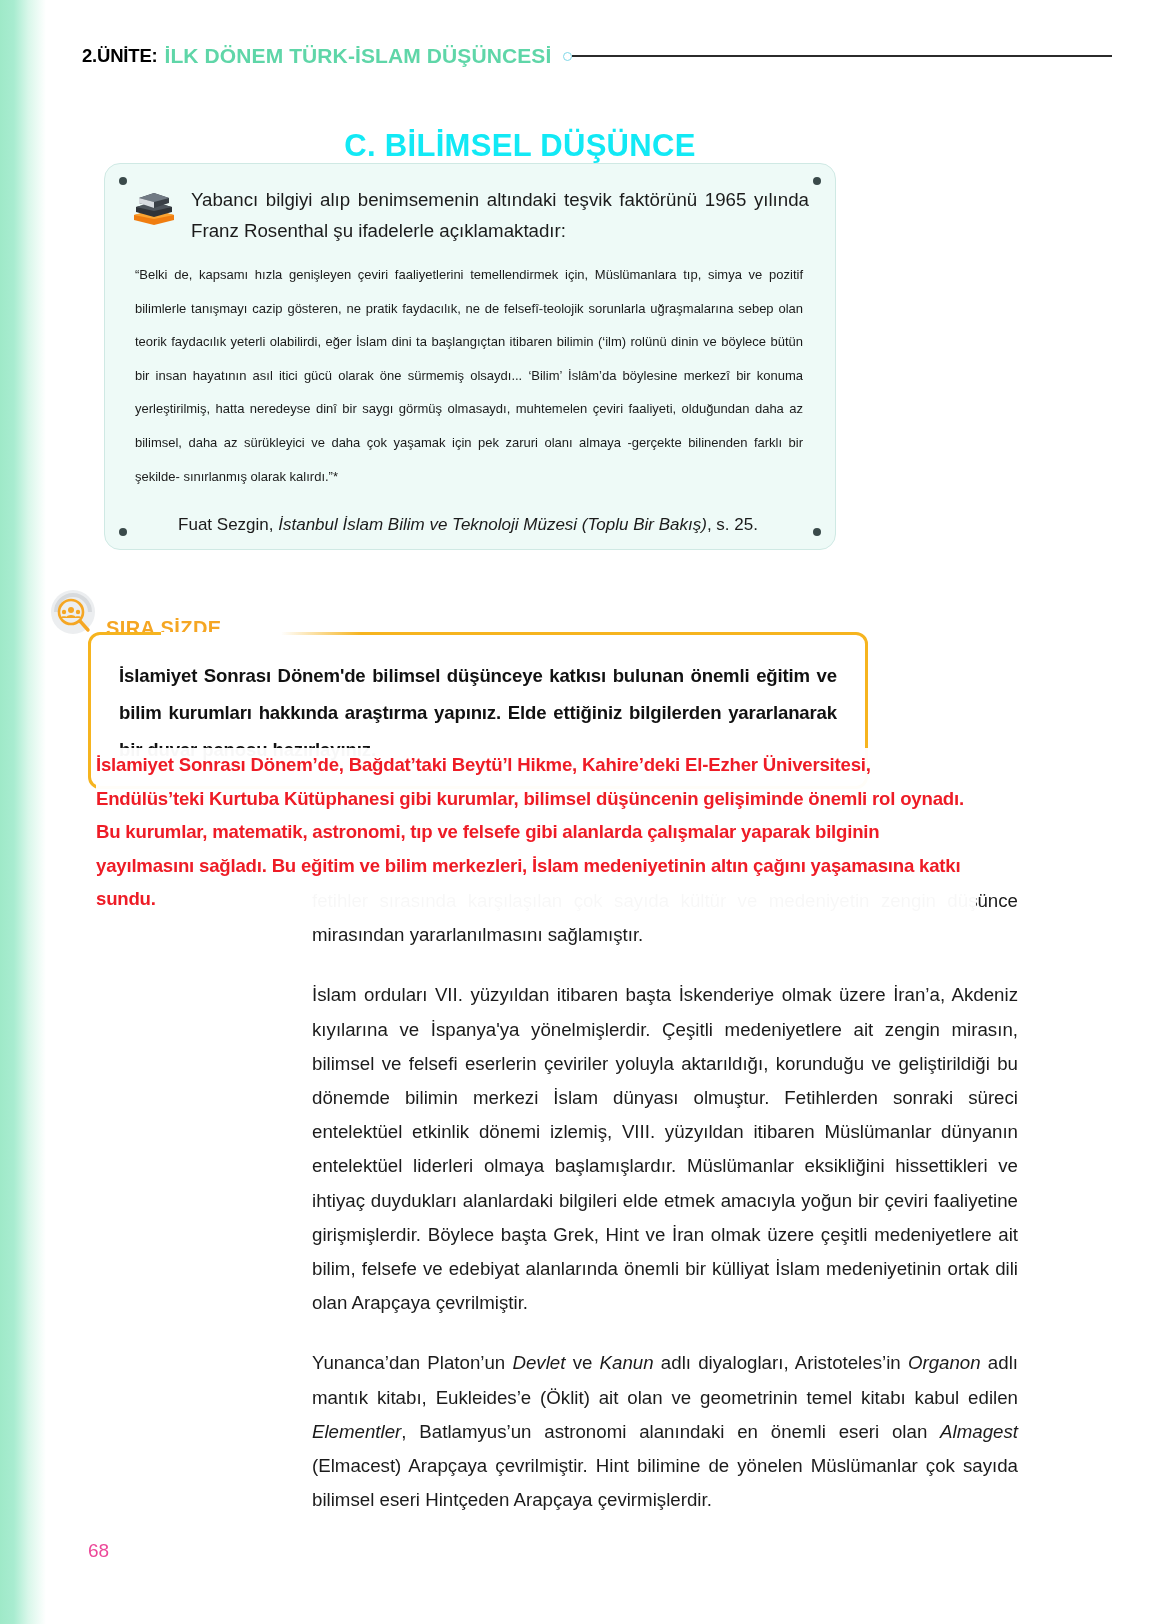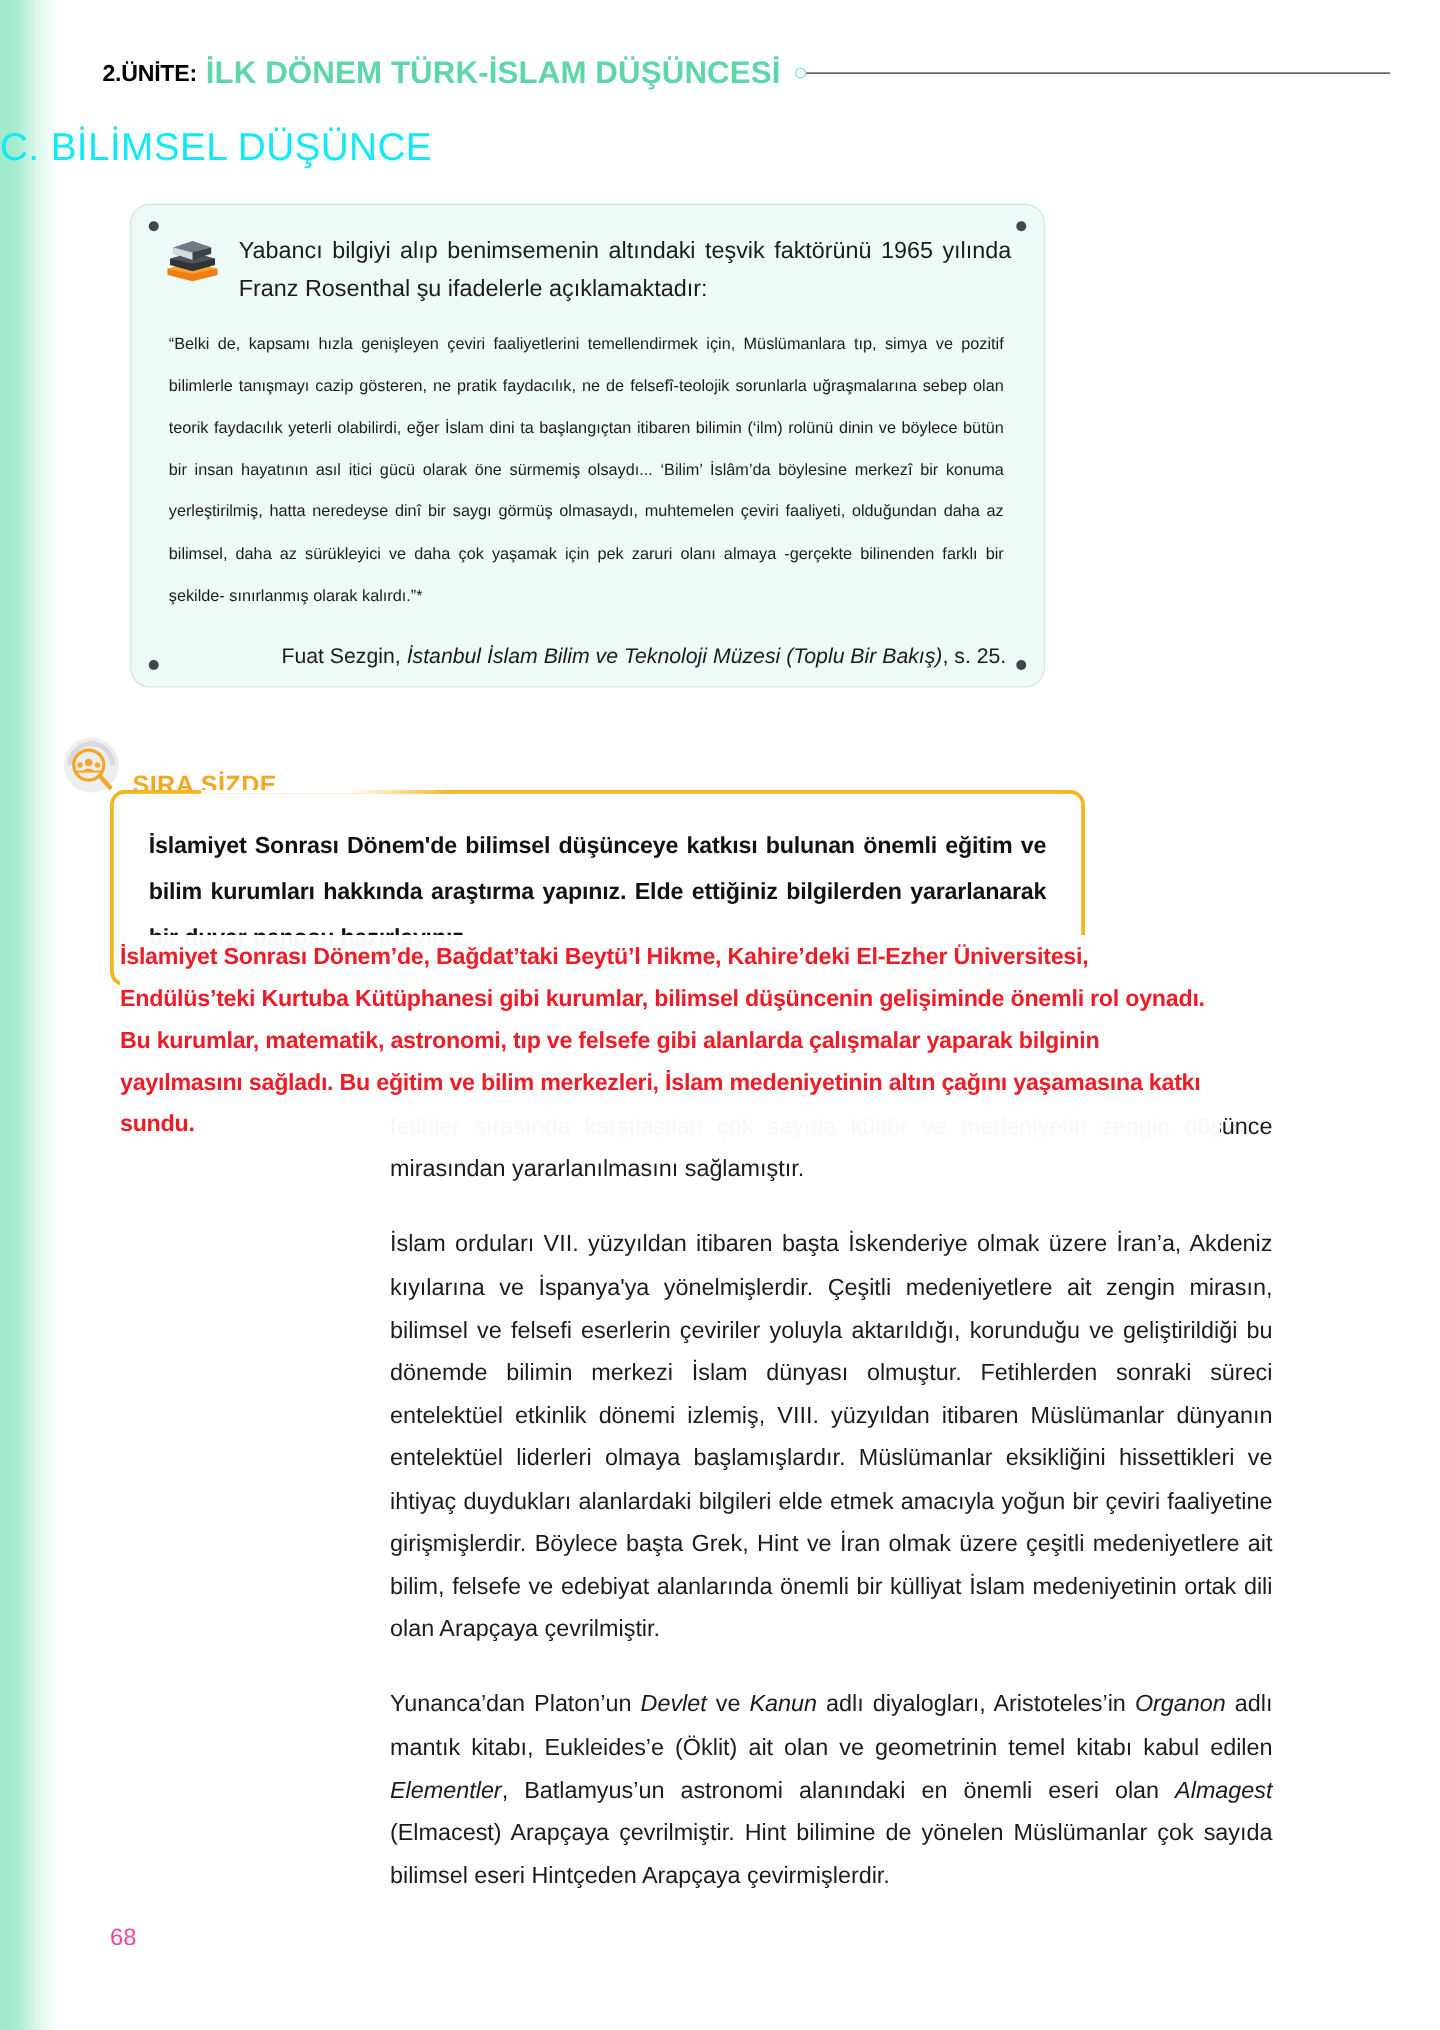--- a/index.html
+++ b/index.html
@@ -30,21 +30,21 @@
     width: 1030px;
   }
   .rh-unit {
     font-size: 18.5px;
     font-weight: bold;
     letter-spacing: -0.2px;
     color: #000000;
     white-space: nowrap;
   }
   .rh-title {
-    font-size: 25px;
+    font-size: 21px;
     font-weight: bold;
     letter-spacing: 0.1px;
     color: #5fd6a8;
     white-space: nowrap;
     margin-left: 7px;
   }
   .rh-dot {
     width: 9px; height: 9px;
     border-radius: 50%;
     border: 1.6px solid #7fd8e8;
@@ -55,25 +55,25 @@
   .rh-rule {
     flex: 1 1 auto;
     height: 1.6px;
     background: #2b2b2b;
     margin-left: 0px;
   }
 
   
   .section-title {
     position: absolute;
-    left: 0; top: 100px;
+    left: 0; top: 128px;
     width: 1040px;
-    text-align: left;
+    text-align: center;
     font-size: 31px;
-    font-weight: normal;
+    font-weight: bold;
     letter-spacing: 0.3px;
     color: #12e9f5;
   }
 
   
   .quote-card {
     position: absolute;
     left: 104px; top: 163px;
     width: 732px;
     background: #eefaf7;
@@ -109,21 +109,21 @@
     margin-top: 12px;
     font-size: 13px;
     line-height: 33.6px;
     color: #1b1b1b;
     text-align: justify;
     padding: 0 6px 0 4px;
   }
   .quote-source {
     margin-top: 22px;
     font-size: 17px;
-    text-align: right;
+    text-align: center;
     color: #1b1b1b;
     padding-right: 4px;
   }
   .quote-source i { font-style: italic; }
 
   
   .sira-head {
     position: absolute;
     left: 46px; top: 586px;
     display: flex; align-items: center;

